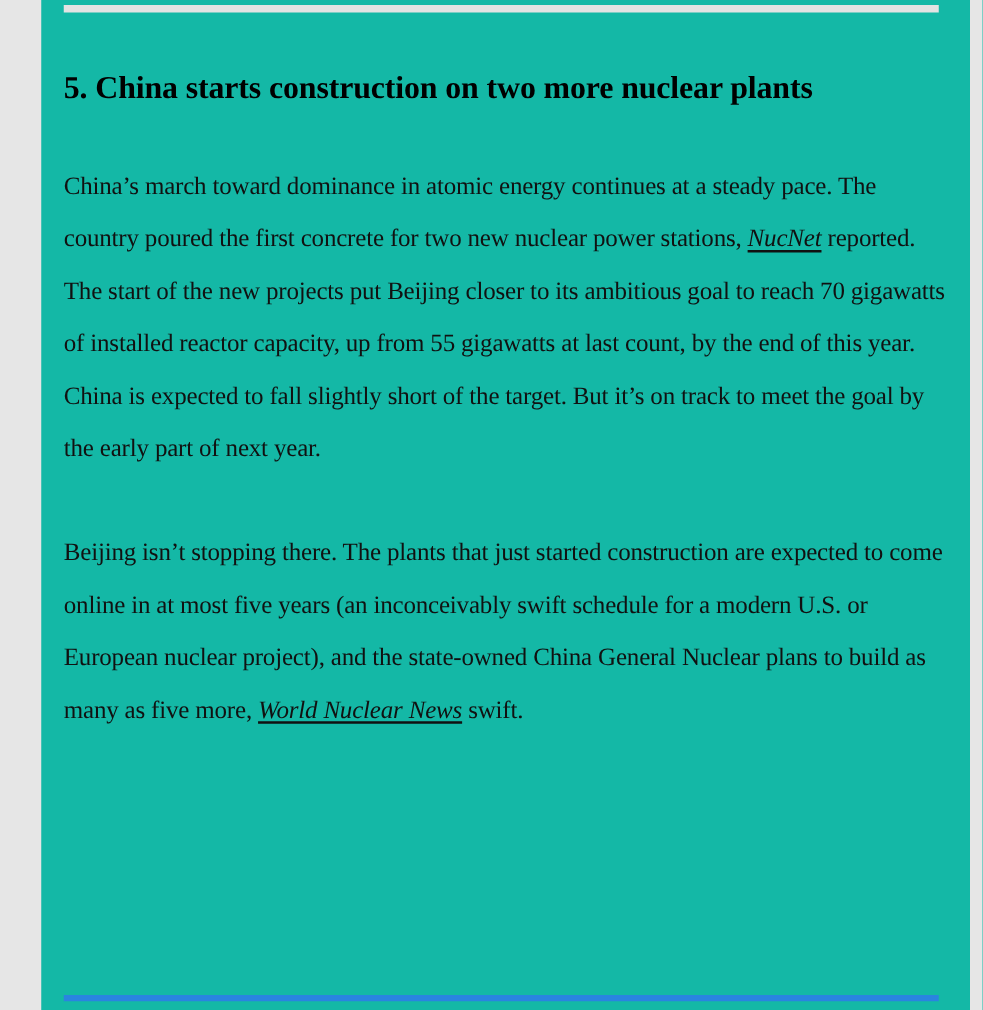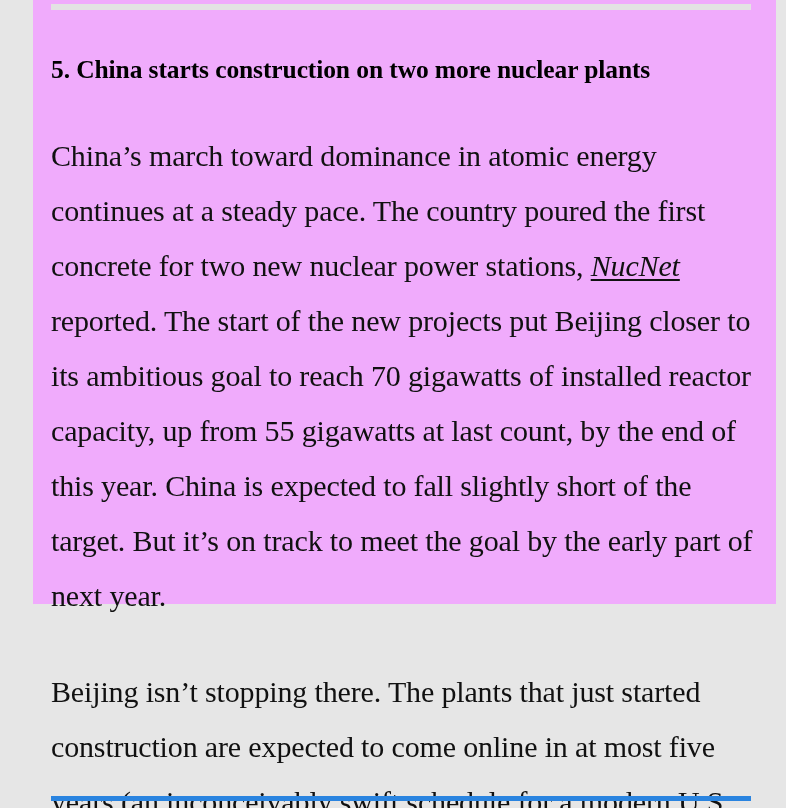--- a/index.html
+++ b/index.html
@@ -13,22 +13,22 @@
       position: relative;
       overflow: hidden;
       font-family: "Liberation Serif", "DejaVu Serif", serif;
       color: #111111;
     }
     .page {
       position: absolute;
       left: 33px;
       top: 0;
       width: 743px;
-      height: 604px;
-      background: #f0abfc;
+      height: 808px;
+      background: #14b8a6;
     }
     .rule-top {
       position: absolute;
       left: 18px;
       top: 4px;
       width: 700px;
       height: 6px;
       background: #e3e3e3;
     }
     .rule-bottom {
@@ -48,22 +48,22 @@
     h2.heading {
       margin: 0;
       font-size: 25.5px;
       font-weight: bold;
       line-height: 40px;
       letter-spacing: -0.1px;
       color: #000000;
     }
     p.para {
       margin: 0;
-      font-size: 30px;
-      line-height: 55px;
+      font-size: 20px;
+      line-height: 42px;
       letter-spacing: -0.15px;
       color: #111111;
       font-family: Liberation Serif, serif;
     }
     p.p1 { margin-top: 38px; }
     p.p2 { margin-top: 41px; }
     a.source-link {
       color: #111111;
       font-style: italic;
       text-decoration: underline;

